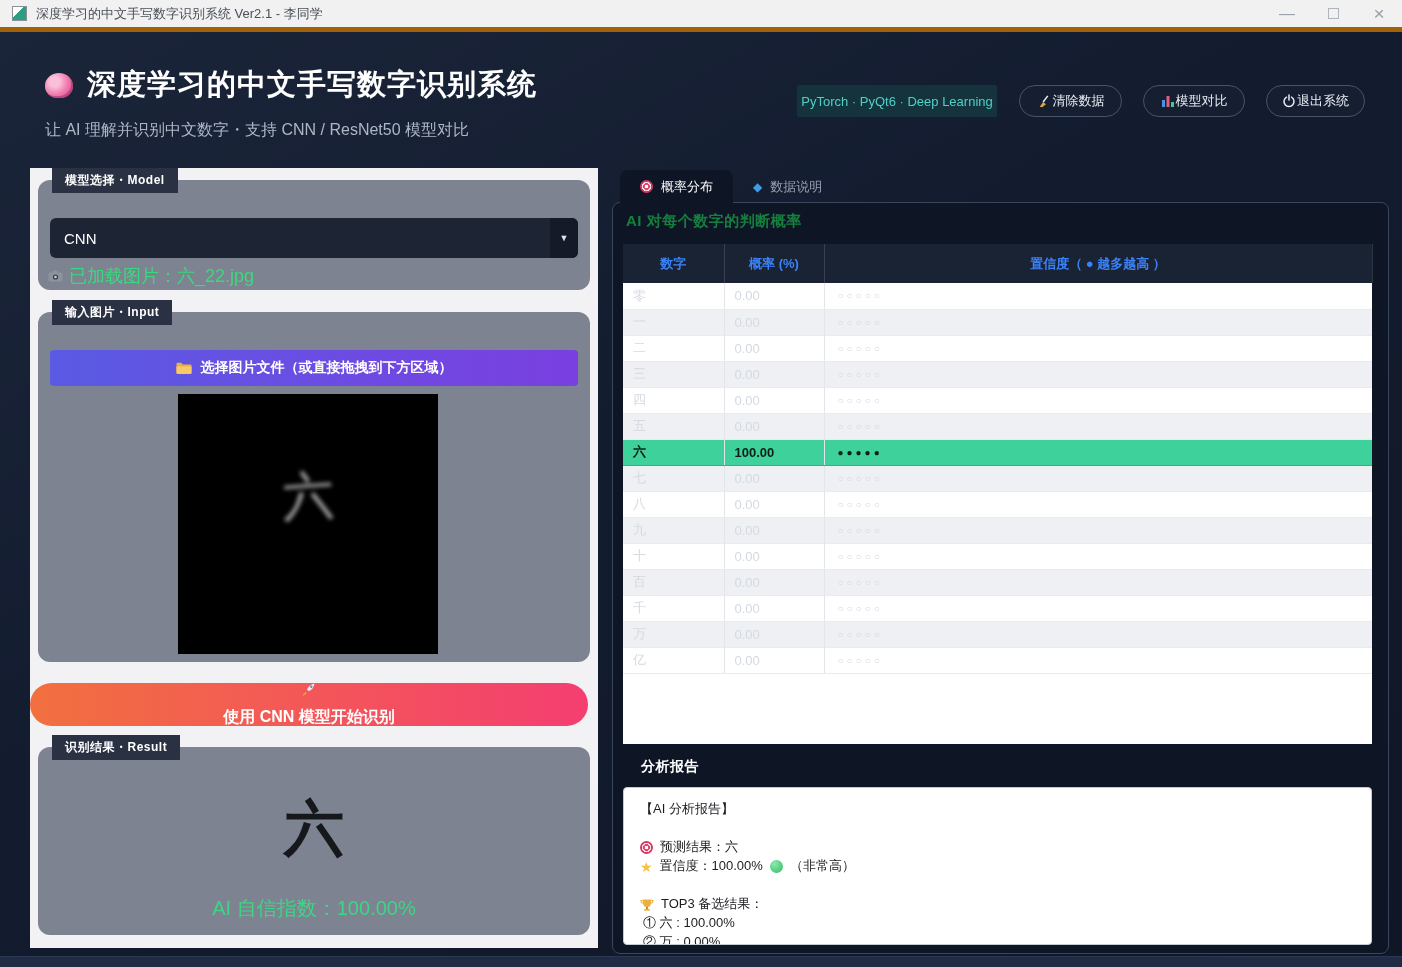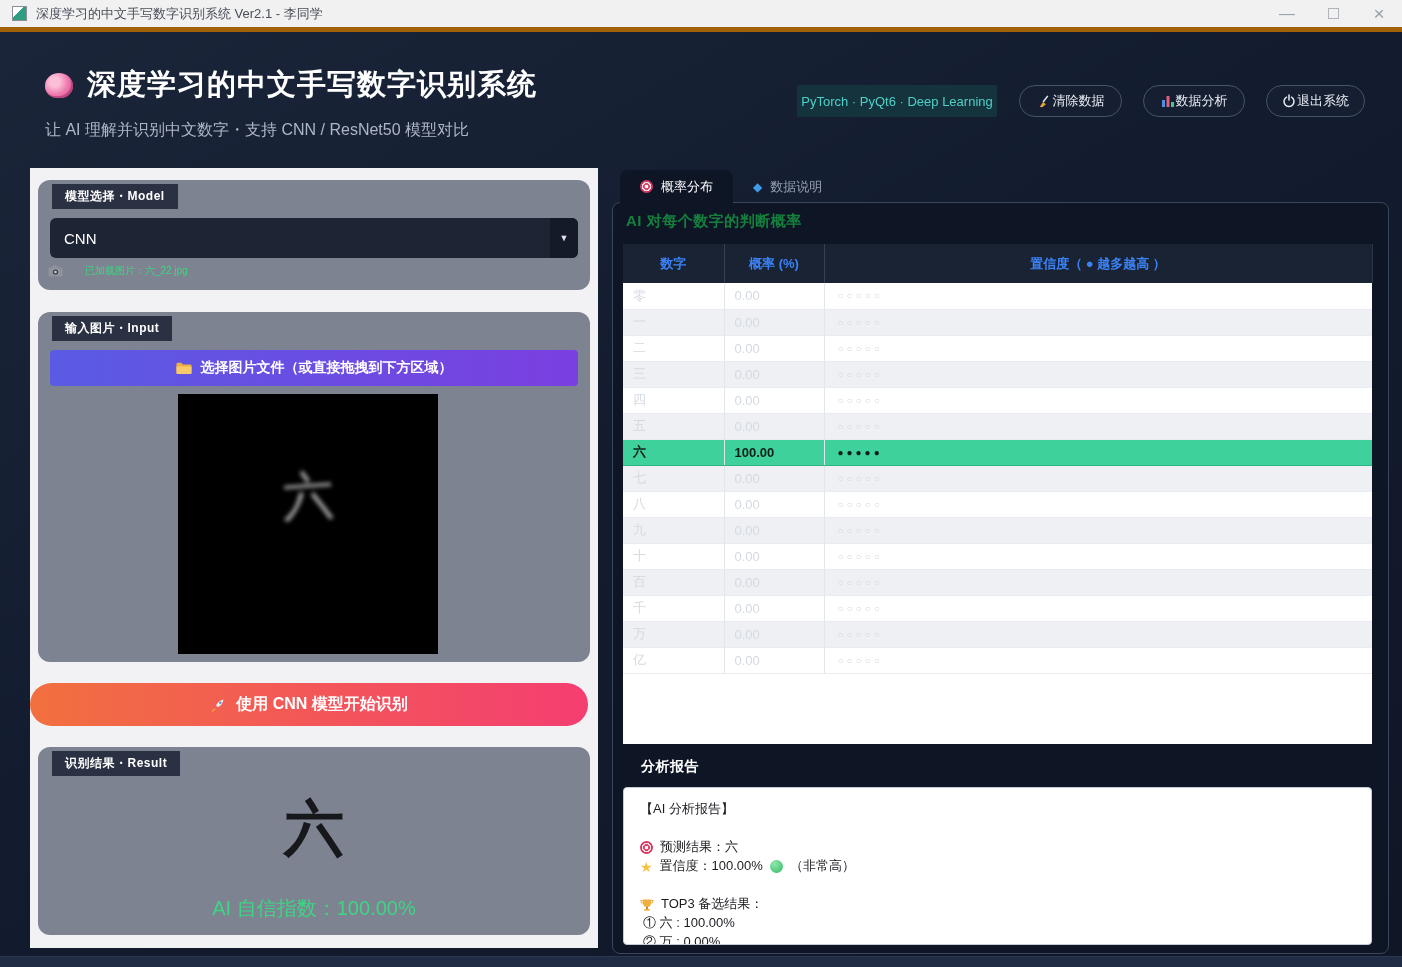--- a/index.html
+++ b/index.html
@@ -28,32 +28,32 @@
   .tech-badge { position:absolute; left:797px; top:53px; width:200px; height:32px; background:#14333d; color:#4fd0c7; font-size:13px; display:flex; align-items:center; justify-content:center; border-radius:2px; }
   .pill-btn { position:absolute; top:53px; height:32px; border:1px solid #46536a; border-radius:16px; background:#161f31; color:#e9edf4; font-size:13px; display:flex; align-items:center; justify-content:center; gap:1px; }
   .btn-clear { left:1019px; width:103px; }
   .btn-analyze { left:1143px; width:102px; }
   .btn-exit { left:1266px; width:99px; }
   .pill-btn svg { display:block; }
 
   
   .left-panel { position:absolute; left:30px; top:136px; width:568px; height:780px; background:#f2f2f5; }
   .groupbox { position:absolute; background:#7d8390; border-radius:12px; }
-  .group-badge { position:absolute; top:-12px; left:14px; background:#2a3142; color:#ffffff; font-size:12px; font-weight:bold; padding:4px 13px; letter-spacing:.5px;margin-top:16px; }
+  .group-badge { position:absolute; top:-12px; left:14px; background:#2a3142; color:#ffffff; font-size:12px; font-weight:bold; padding:4px 13px; letter-spacing:.5px; }
   .g-model { left:8px; top:12px; width:552px; height:110px; }
   .combo { position:absolute; left:12px; top:38px; width:528px; height:40px; background:#1d2434; border-radius:6px; color:#ffffff; font-size:15px; display:flex; align-items:center; padding-left:14px; }
   .combo-arrow { position:absolute; right:0; top:0; width:28px; height:40px; background:#12182634; background:#141a28; border-radius:0 6px 6px 0; display:flex; align-items:center; justify-content:center; color:#dfe4ec; font-size:9px; }
-  .load-status { position:absolute; left:10px; top:84px; display:flex; align-items:center; gap:22px; color:#3bd87f; font-size:10px; }
+  .load-status { position:absolute; left:10px; top:84px; display:flex; align-items:center; gap:6px; color:#3bd87f; font-size:18px; }
 
   .g-input { left:8px; top:144px; width:552px; height:350px; }
   .file-btn { position:absolute; left:12px; top:38px; width:528px; height:36px; border-radius:4px; background:linear-gradient(90deg,#5a5be4,#7a3fe0); color:#ffffff; font-size:14px; font-weight:bold; display:flex; align-items:center; justify-content:center; gap:9px; }
   .preview-box { position:absolute; left:140px; top:82px; width:260px; height:260px; background:#000000; overflow:hidden; }
   .preview-char { position:absolute; left:50%; top:26%; transform:translateX(-50%) rotate(-4deg); color:#cfcfcf; font-size:52px; filter:blur(2px); opacity:.8; }
 
-  .recognize-btn { position:absolute; left:0px; top:515px; width:558px; height:43px; border-radius:22px; background:linear-gradient(90deg,#f2703f,#f43e71); color:#ffffff; font-size:16px; font-weight:bold; display:flex; align-items:center; justify-content:center; gap:10px; }
+  .recognize-btn { position:absolute; left:0px; top:515px; width:558px; height:43px; border-radius:22px; background:linear-gradient(90deg,#f2703f,#f43e71); color:#ffffff; font-size:16px; font-weight:bold; display:flex; align-items:center; justify-content:center; gap:10px;flex-direction:column; }
 
   .g-result { left:8px; top:579px; width:552px; height:188px; }
   .result-char { position:absolute; left:0; top:42px; width:100%; text-align:center; font-size:60px; font-weight:bold; color:#16181c; }
   .result-confidence { position:absolute; left:0; top:148px; width:100%; text-align:center; font-size:20px; color:#3ed584; }
 
   
   .tab-bar { position:absolute; left:620px; top:138px; height:33px; display:flex; z-index:3; }
   .tab { height:33px; display:flex; align-items:center; justify-content:center; gap:8px; font-size:13px; padding:0 20px; }
   .tab.active { background:#0e1626; color:#ffffff; border-radius:8px 8px 0 0; }
   .tab.inactive { color:#97a0b2; }
@@ -123,21 +123,21 @@
     <span>清除数据</span>
   </div>
   <div class="pill-btn btn-analyze">
     <span>
         <svg width="14" height="14" viewBox="0 0 14 14">
           <rect x="1" y="6" width="3" height="7" fill="#4f8fe0"></rect>
           <rect x="5.5" y="2" width="3" height="11" fill="#e0607a"></rect>
           <rect x="10" y="8" width="3" height="5" fill="#43c98a"></rect>
         </svg>
       </span>
-    <span>数据分析</span>
+    <span>模型对比</span>
   </div>
   <div class="pill-btn btn-exit">
     <span>
         <svg width="14" height="14" viewBox="0 0 14 14">
           <path d="M4.5 3.2 A5 5 0 1 0 9.5 3.2" fill="none" stroke="#e9edf4" stroke-width="1.5" stroke-linecap="round"></path>
           <line x1="7" y1="1" x2="7" y2="6" stroke="#e9edf4" stroke-width="1.5" stroke-linecap="round"></line>
         </svg>
       </span>
     <span>退出系统</span>
   </div>

